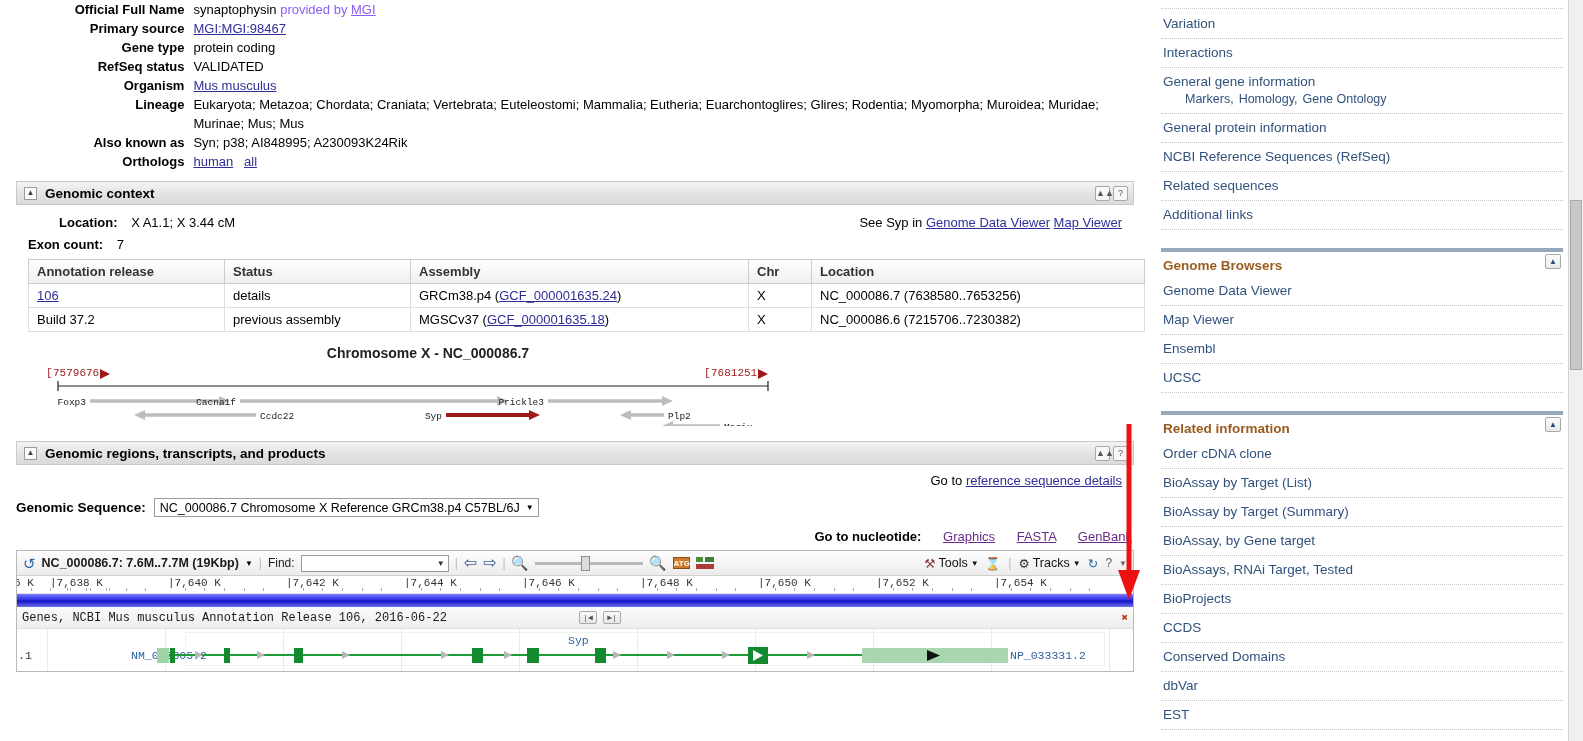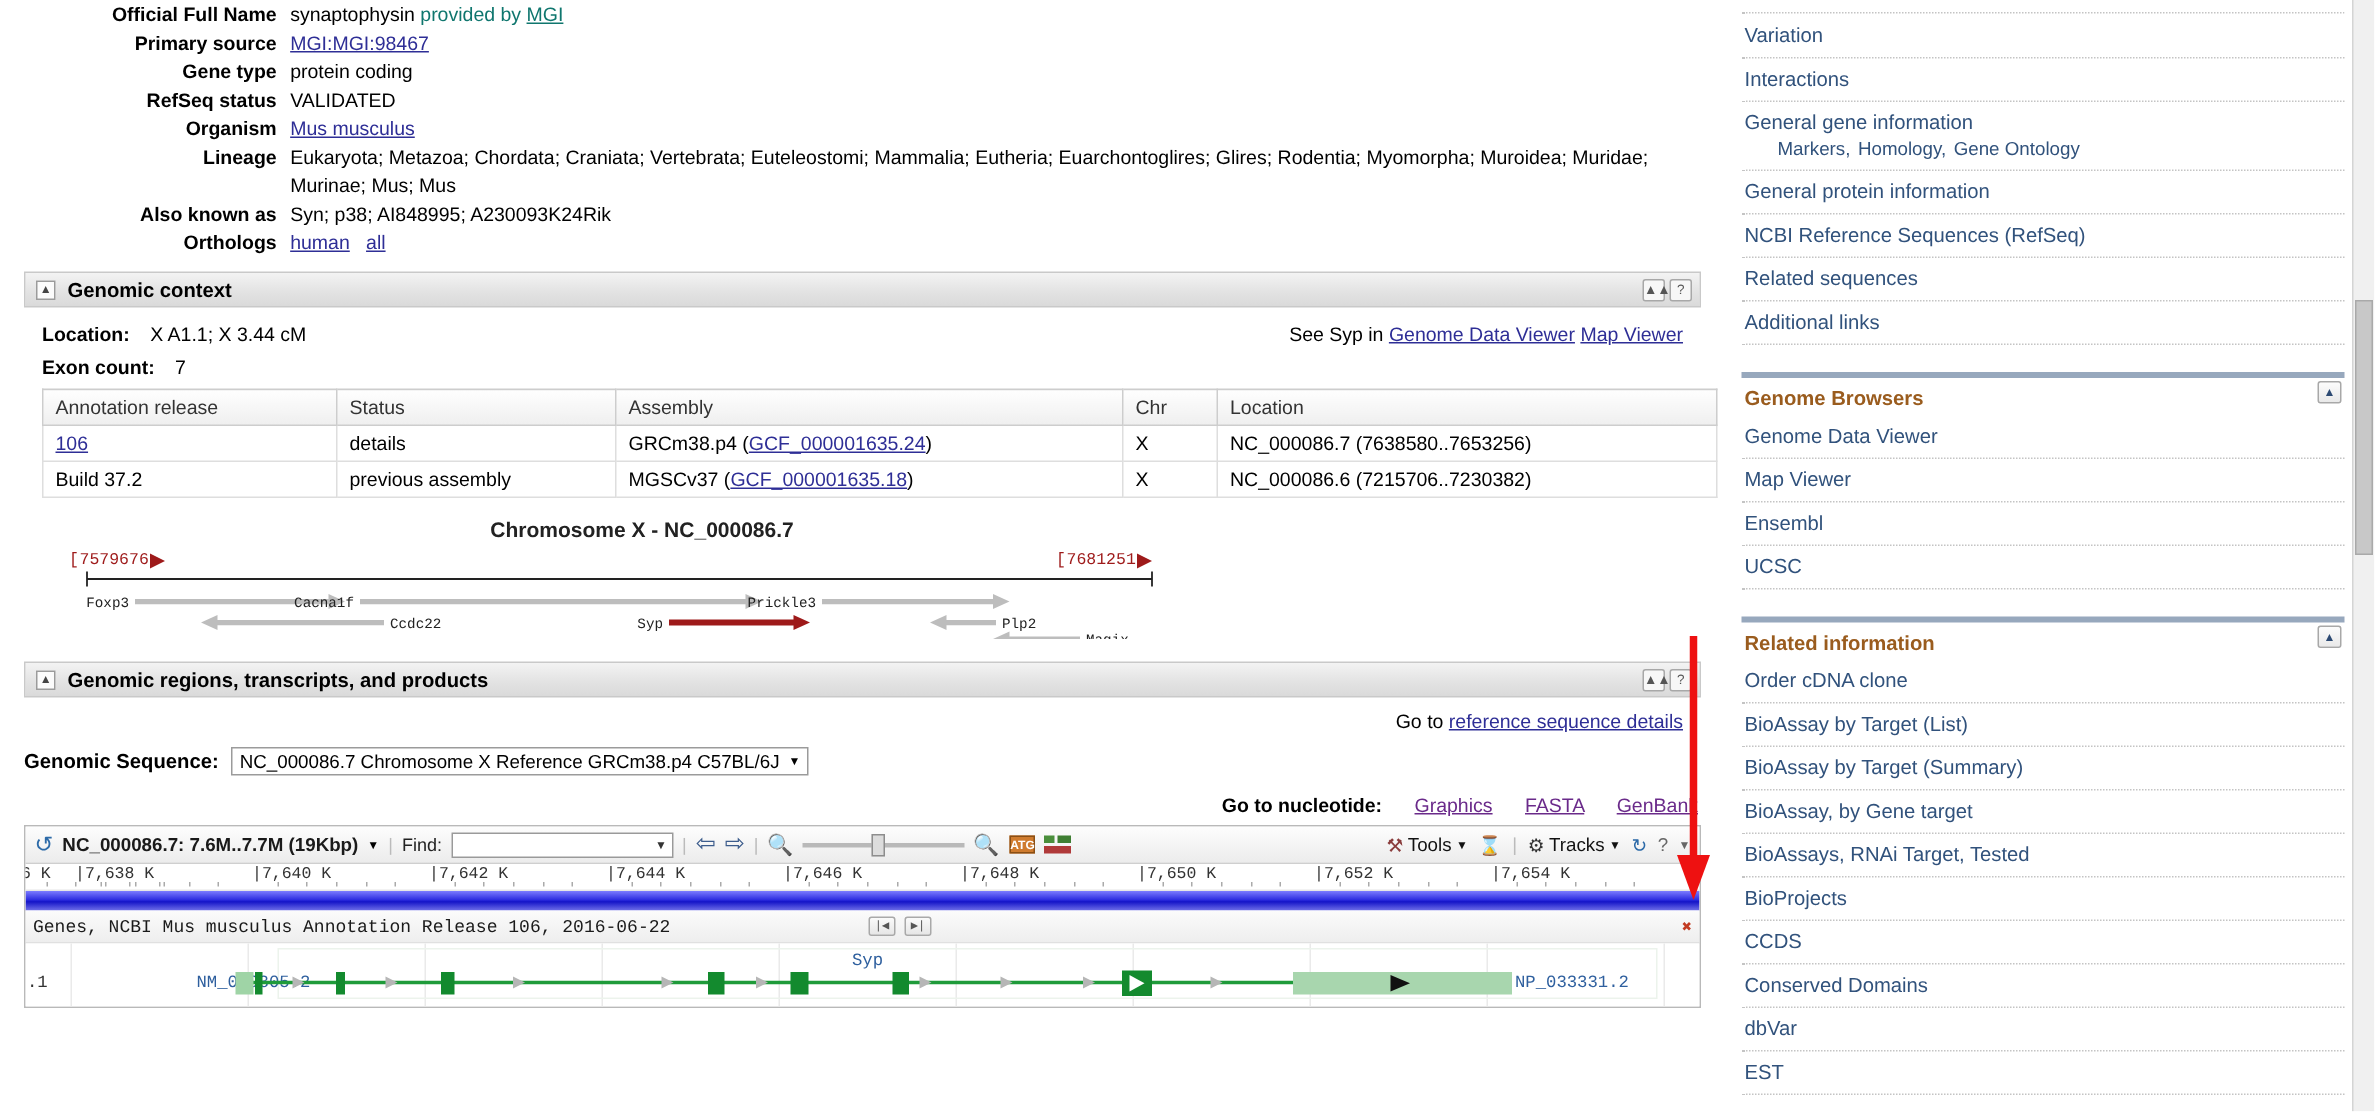--- a/index.html
+++ b/index.html
@@ -26,21 +26,21 @@
 
   
   .summary { width: 100%; border-collapse: collapse; margin: 0; }
   .summary tr { vertical-align: top; }
   .summary td.lbl {
     text-align: right; font-weight: bold; color: #000;
     padding: 0 9px 0 0; white-space: nowrap; width: 182px;
     line-height: 19px; font-size: 13px;
   }
   .summary td.val { text-align: left; line-height: 19px; font-size: 13px; padding: 0; }
-  .muted { color: #0f766e; }
+  .muted { color: #8b5cf6; }
 
   
   .sec-head {
     position: relative;
     margin: 10px 16px 0 16px;
     background: linear-gradient(to bottom,#f3f3f3 0%, #e2e2e2 60%, #dadada 100%);
     border: 1px solid #c9c9c9;
     height: 24px;
     display: flex; align-items: center;
     padding-left: 7px;
@@ -63,21 +63,21 @@
   .kv { font-size: 13px; margin-bottom: 7px; }
   .kv b { font-weight: bold; }
   .kv .v { margin-left: 10px; }
 
   
   table.gtab {
     width: 1117px; border-collapse: collapse; margin-top: 6px;
     border: 1px solid #bfbfbf; font-size: 13px;
   }
   table.gtab th {
-    text-align: left; font-weight: normal; color: #333;
+    text-align: left; font-weight: bold; color: #333;
     background: linear-gradient(to bottom,#fefefe,#efefef);
     border: 1px solid #cdcdcd; padding: 4px 8px; font-size: 13px;
   }
   table.gtab td { border: 1px solid #dedede; padding: 4px 8px; }
   table.gtab tr.r2 td { border-top: none; }
 
   
   .genemap { margin: 12px 0 0 0; }
 
   
@@ -221,21 +221,21 @@
     <div class="sec-head">
       <span class="toggle-box">▲</span>
       <span class="title">Genomic context</span>
       <span class="right-ctrls">
         <span class="ctrl-btn">▲▲</span>
         <span class="ctrl-btn">?</span>
       </span>
     </div>
 
     <div class="sec-body">
-      <div class="kv" style="position:relative;">
+      <div class="kv" style="position:relative;margin-left:31px;">
         <b>Location:</b>
         <span class="v">X A1.1; X 3.44 cM</span>
         <span style="position:absolute; right:0; top:0;">
           <span>See Syp in</span>
           <a href="#">Genome Data Viewer</a>
           <a href="#">Map Viewer</a>
         </span>
       </div>
       <div class="kv">
         <b>Exon count:</b>

